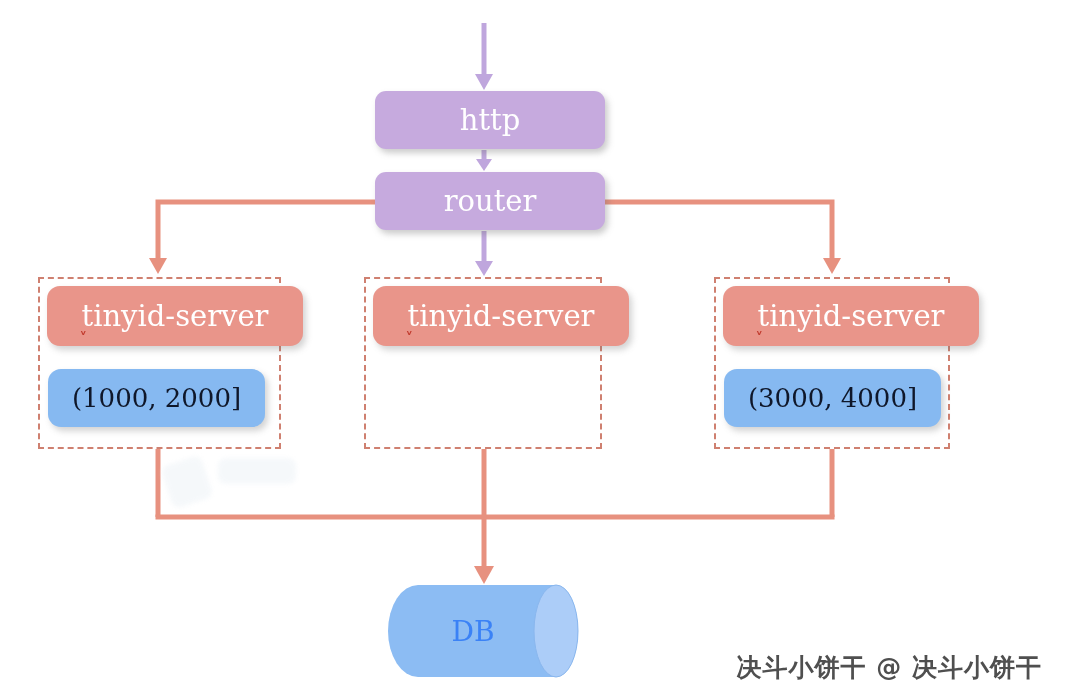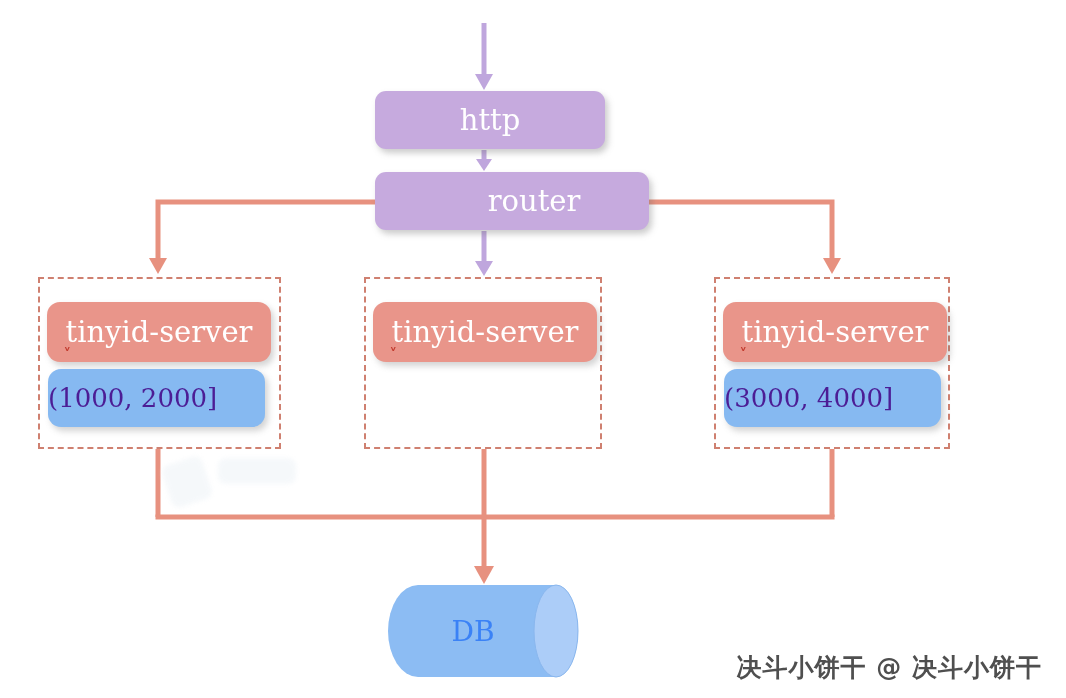--- a/index.html
+++ b/index.html
@@ -34,64 +34,63 @@
     color: #ffffff;
     border-radius: 11px;
     box-shadow: 3px 4px 6px rgba(110,110,110,0.35);
   }
   .node-purple {
     background: var(--purple-fill, #c6aade);
     width: 230px; height: 58px;
     font-size: 29px;
   }
   .node-http   { left: 375px; top: 91px; }
-  .node-router { left: 375px; top: 172px; padding-left: 44px; }
+  .node-router { left: 375px; top: 172px; }
 
   .group {
     position: absolute;
     top: 277px;
     height: 172px;
     border: 2px dashed var(--dash-border, #cf8070);
     box-sizing: border-box;
     background: transparent;
   }
   .group-left   { left: 38px;  width: 243px; }
   .group-middle { left: 364px; width: 238px; }
   .group-right  { left: 714px; width: 236px; }
 
   .server-box {
     position: absolute;
     left: 7px; top: 7px;
-    width: 224px; height: 60px;
+    width: 256px; height: 60px;
     background: var(--salmon-fill, #e9958a);
     border-radius: 13px;
     display: flex; align-items: center; justify-content: center;
     color: #ffffff;
     font-size: 29px;
     box-shadow: 3px 4px 6px rgba(110,110,110,0.3);
-    margin-top: 16px;
   }
   .server-label { position: relative; }
   .spellcheck {
     position: absolute;
     left: -2px; bottom: -14px;
     color: #c23b2e;
     font-size: 15px;
     font-family: "DejaVu Sans", sans-serif;
     font-weight: bold;
     line-height: 1;
   }
   .range-box {
     position: absolute;
     left: 8px; top: 90px;
     width: 217px; height: 58px;
     background: var(--blue-fill, #86b9f1);
     border-radius: 13px;
-    display: flex; align-items: center; 
-    color: #4c1d95;
+    display: flex; align-items: center; justify-content: center;
+    color: #0f172a;
     font-size: 26px;
     box-shadow: 3px 4px 6px rgba(110,110,110,0.3);
   }
 
   .db-label {
     position: absolute;
     left: 390px; top: 585px;
     width: 166px; height: 92px;
     display: flex; align-items: center; justify-content: center;
     color: #3b82f6;

